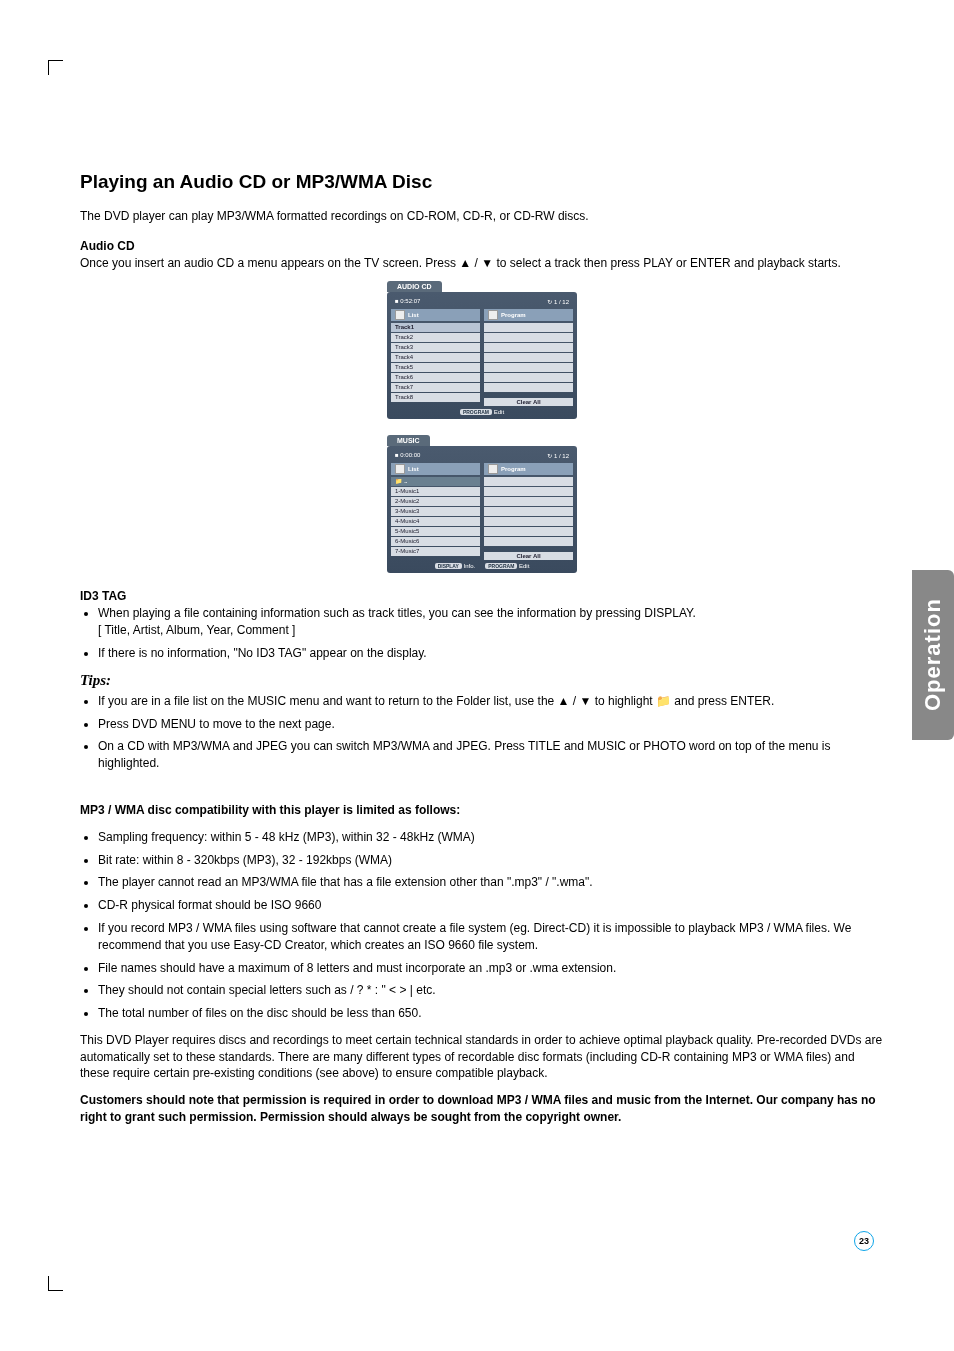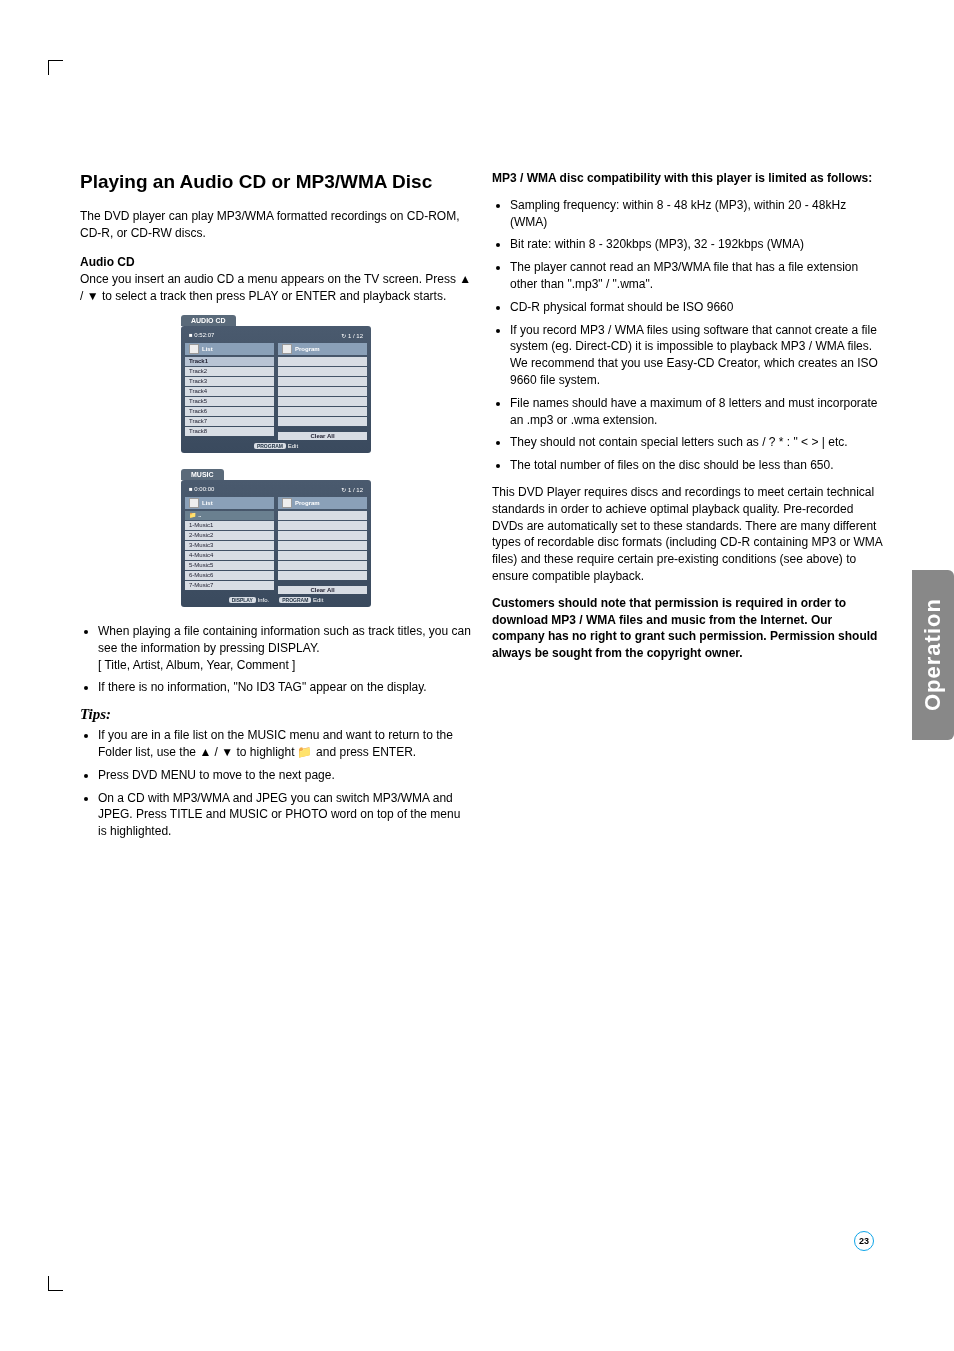--- a/index.html
+++ b/index.html
@@ -30,20 +30,21 @@
     bottom: 60px;
     left: 48px;
     width: 14px;
     height: 14px;
     border-left: 1px solid #000;
     border-bottom: 1px solid #000;
   }
   .content {
     display: flex;
     gap: 20px;
+    flex-direction: column;
   }
   .col {
     flex: 1;
     min-width: 0;
   }
   h1 {
     font-size: 19px;
     font-weight: bold;
     margin: 0 0 14px 0;
     line-height: 1.25;
@@ -288,38 +289,39 @@
           <div class="menu-footer">
             <span class="btn-label">DISPLAY</span>
             <span>Info.</span>
             &nbsp;&nbsp;&nbsp;&nbsp;
             <span class="btn-label">PROGRAM</span>
             <span>Edit</span>
           </div>
         </div>
       </div>
 
+      <div class="subhead">ID3 TAG</div>
       <ul class="bullets">
         <li style="white-space:pre-line">When playing a file containing information such as track titles, you can see the information by pressing DISPLAY.
 [ Title, Artist, Album, Year, Comment ]</li>
         <li>If there is no information, "No ID3 TAG" appear on the display.</li>
       </ul>
 
       <div class="tips-head">Tips:</div>
       <ul class="bullets">
         <li>If you are in a file list on the MUSIC menu and want to return to the Folder list, use the ▲ / ▼ to highlight  📁  and press ENTER.</li>
         <li>Press DVD MENU to move to the next page.</li>
         <li>On a CD with MP3/WMA and JPEG you can switch MP3/WMA and JPEG. Press TITLE and MUSIC or PHOTO word on top of the menu is highlighted.</li>
       </ul>
     </div>
 
     <div class="col">
       <p class="bold">MP3 / WMA disc compatibility with this player is limited as follows:</p>
       <ul class="bullets">
-        <li>Sampling frequency: within 8 - 48 kHz (MP3), within 20 - 48kHz (WMA)</li>
+        <li>Sampling frequency: within 5 - 48 kHz (MP3), within 32 - 48kHz (WMA)</li>
         <li>Bit rate: within 8 - 320kbps (MP3), 32 - 192kbps (WMA)</li>
         <li>The player cannot read an MP3/WMA file that has a file extension other than ".mp3" / ".wma".</li>
         <li>CD-R physical format should be ISO 9660</li>
         <li>If you record MP3 / WMA files using software that cannot create a file system (eg. Direct-CD) it is impossible to playback MP3 / WMA files. We recommend that you use Easy-CD Creator, which creates an ISO 9660 file system.</li>
         <li>File names should have a maximum of 8 letters and must incorporate an .mp3 or .wma extension.</li>
         <li>They should not contain special letters such as  / ? * : " &lt; &gt; | etc.</li>
         <li>The total number of files on the disc should be less than 650.</li>
       </ul>
       <p>This DVD Player requires discs and recordings to meet certain technical standards in order to achieve optimal playback quality. Pre-recorded DVDs are automatically set to these standards. There are many different types of recordable disc formats (including CD-R containing MP3 or WMA files) and these require certain pre-existing conditions (see above) to ensure compatible playback.</p>
       <p class="bold">Customers should note that permission is required in order to download MP3 / WMA files and music from the Internet. Our company has no right to grant such permission. Permission should always be sought from the copyright owner.</p>

